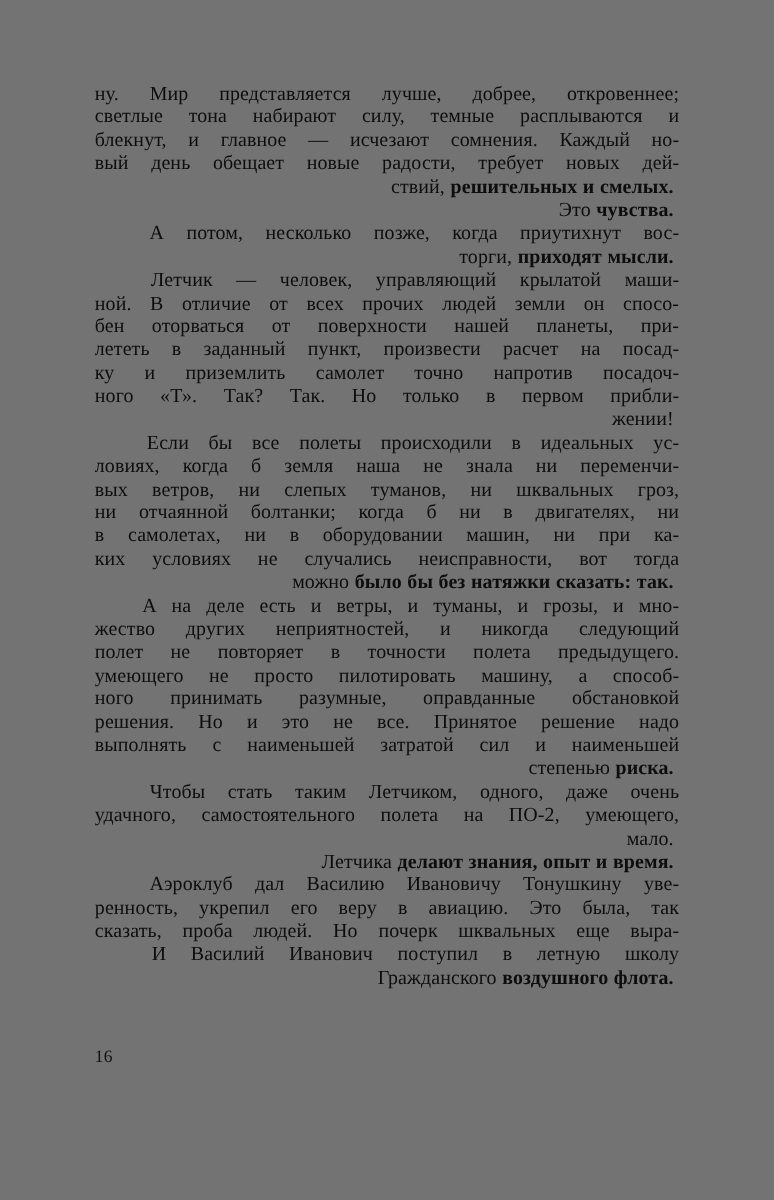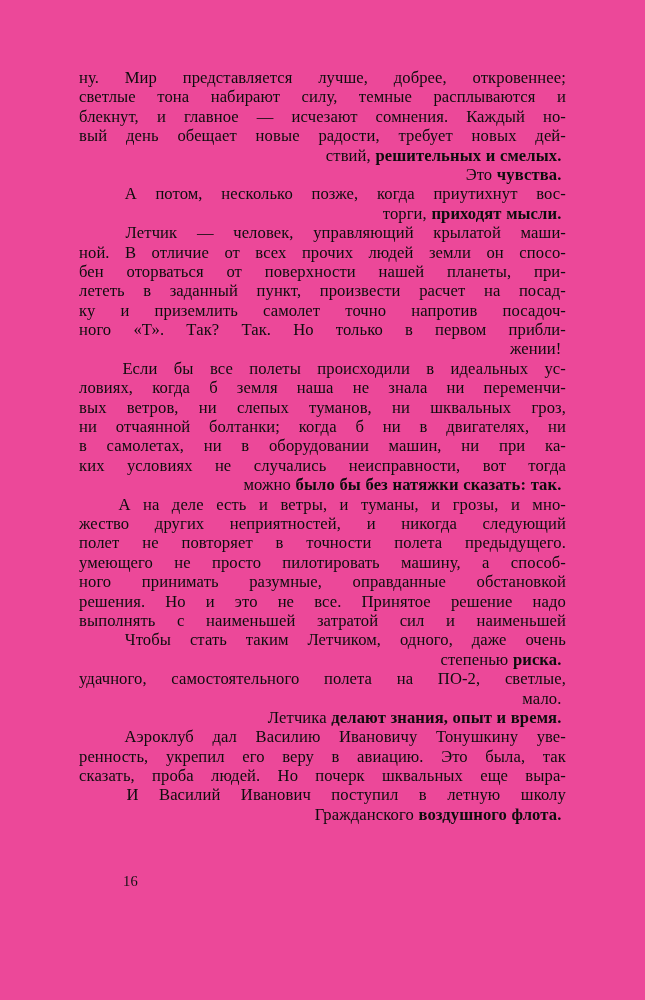--- a/index.html
+++ b/index.html
@@ -17,21 +17,21 @@
     -webkit-font-smoothing: antialiased;
   }
 
   
   #page-sheet {
     position: absolute;
     left: 0;
     top: 0;
     width: 645px;
     height: 1000px;
-    background: #ec4899;
+    background: #737373;
   }
 
   
   #text-column {
     position: absolute;
     left: 79px;
     top: 68px;
     width: 487px;
   }
 
@@ -73,21 +73,20 @@
 
   
   #page-number {
     position: absolute;
     left: 79px;
     top: 872px;
     font-size: 14.5px;
     line-height: 18px;
     color: #111111;
     letter-spacing: 0.3px;
-    margin-left: 44px;
   }
 </style>
 </head>
 <body>
 
 <div id="page-sheet">
 
   <div id="text-column">
       <div class="text-line just"><span class="w">ну.</span><span class="w">Мир</span><span class="w">представляется</span><span class="w">лучше,</span><span class="w">добрее,</span><span class="w">откровеннее;</span></div>
       <div class="text-line just"><span class="w">светлые</span><span class="w">тона</span><span class="w">набирают</span><span class="w">силу,</span><span class="w">темные</span><span class="w">расплываются</span><span class="w">и</span></div>
@@ -111,23 +110,23 @@
       <div class="text-line just"><span class="w">в</span><span class="w">самолетах,</span><span class="w">ни</span><span class="w">в</span><span class="w">оборудовании</span><span class="w">машин,</span><span class="w">ни</span><span class="w">при</span><span class="w">ка-</span></div>
       <div class="text-line just"><span class="w">ких</span><span class="w">условиях</span><span class="w">не</span><span class="w">случались</span><span class="w">неисправности,</span><span class="w">вот</span><span class="w">тогда</span></div>
       <div class="text-line flush"><span class="w">можно</span><span class="w">было</span><span class="w">бы</span><span class="w">без</span><span class="w">натяжки</span><span class="w">сказать:</span><span class="w">так.</span></div>
       <div class="text-line just"><span class="indent"></span><span class="w">А</span><span class="w">на</span><span class="w">деле</span><span class="w">есть</span><span class="w">и</span><span class="w">ветры,</span><span class="w">и</span><span class="w">туманы,</span><span class="w">и</span><span class="w">грозы,</span><span class="w">и</span><span class="w">мно-</span></div>
       <div class="text-line just"><span class="w">жество</span><span class="w">других</span><span class="w">неприятностей,</span><span class="w">и</span><span class="w">никогда</span><span class="w">следующий</span></div>
       <div class="text-line just"><span class="w">полет</span><span class="w">не</span><span class="w">повторяет</span><span class="w">в</span><span class="w">точности</span><span class="w">полета</span><span class="w">предыдущего.</span></div>
       <div class="text-line just"><span class="w">умеющего</span><span class="w">не</span><span class="w">просто</span><span class="w">пилотировать</span><span class="w">машину,</span><span class="w">а</span><span class="w">способ-</span></div>
       <div class="text-line just"><span class="w">ного</span><span class="w">принимать</span><span class="w">разумные,</span><span class="w">оправданные</span><span class="w">обстановкой</span></div>
       <div class="text-line just"><span class="w">решения.</span><span class="w">Но</span><span class="w">и</span><span class="w">это</span><span class="w">не</span><span class="w">все.</span><span class="w">Принятое</span><span class="w">решение</span><span class="w">надо</span></div>
       <div class="text-line just"><span class="w">выполнять</span><span class="w">с</span><span class="w">наименьшей</span><span class="w">затратой</span><span class="w">сил</span><span class="w">и</span><span class="w">наименьшей</span></div>
+      <div class="text-line flush"><span class="w">степенью</span><span class="w">риска.</span></div>
       <div class="text-line just"><span class="indent"></span><span class="w">Чтобы</span><span class="w">стать</span><span class="w">таким</span><span class="w">Летчиком,</span><span class="w">одного,</span><span class="w">даже</span><span class="w">очень</span></div>
-      <div class="text-line flush"><span class="w">степенью</span><span class="w">риска.</span></div>
-      <div class="text-line just"><span class="w">удачного,</span><span class="w">самостоятельного</span><span class="w">полета</span><span class="w">на</span><span class="w">ПО-2,</span><span class="w">светлые,</span></div>
+      <div class="text-line just"><span class="w">удачного,</span><span class="w">самостоятельного</span><span class="w">полета</span><span class="w">на</span><span class="w">ПО-2,</span><span class="w">умеющего,</span></div>
       <div class="text-line flush"><span class="w">мало.</span></div>
       <div class="text-line flush"><span class="indent"></span><span class="w">Летчика</span><span class="w">делают</span><span class="w">знания,</span><span class="w">опыт</span><span class="w">и</span><span class="w">время.</span></div>
       <div class="text-line just"><span class="indent"></span><span class="w">Аэроклуб</span><span class="w">дал</span><span class="w">Василию</span><span class="w">Ивановичу</span><span class="w">Тонушкину</span><span class="w">уве-</span></div>
       <div class="text-line just"><span class="w">ренность,</span><span class="w">укрепил</span><span class="w">его</span><span class="w">веру</span><span class="w">в</span><span class="w">авиацию.</span><span class="w">Это</span><span class="w">была,</span><span class="w">так</span></div>
       <div class="text-line just"><span class="w">сказать,</span><span class="w">проба</span><span class="w">людей.</span><span class="w">Но</span><span class="w">почерк</span><span class="w">шквальных</span><span class="w">еще</span><span class="w">выра-</span></div>
       <div class="text-line just"><span class="indent"></span><span class="w">И</span><span class="w">Василий</span><span class="w">Иванович</span><span class="w">поступил</span><span class="w">в</span><span class="w">летную</span><span class="w">школу</span></div>
       <div class="text-line flush"><span class="w">Гражданского</span><span class="w">воздушного</span><span class="w">флота.</span></div>
     </div>
 
   <div id="page-number">16</div>

